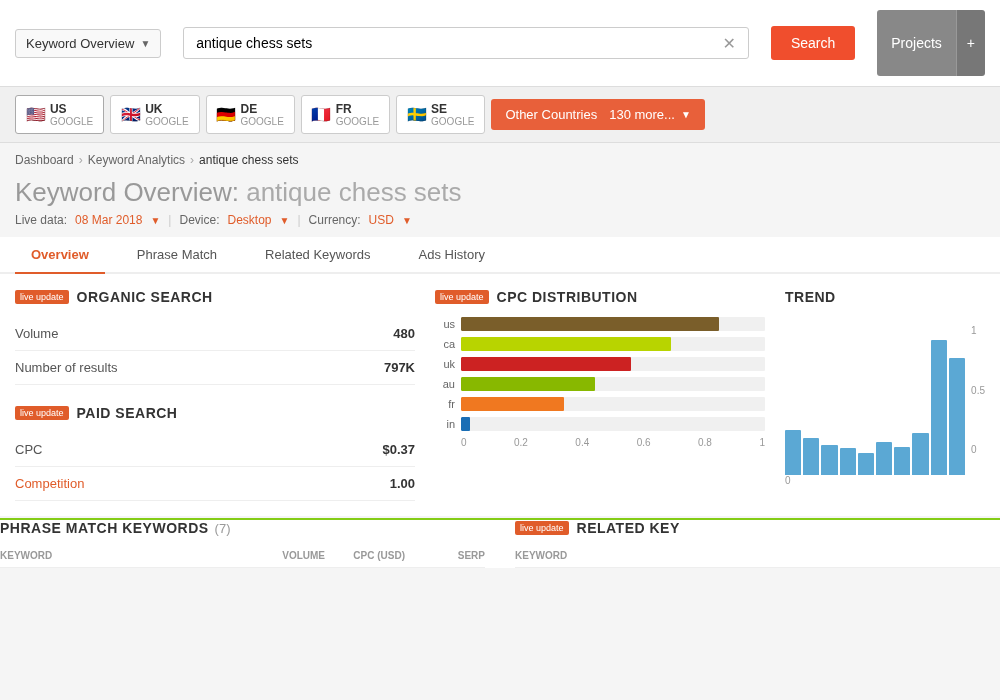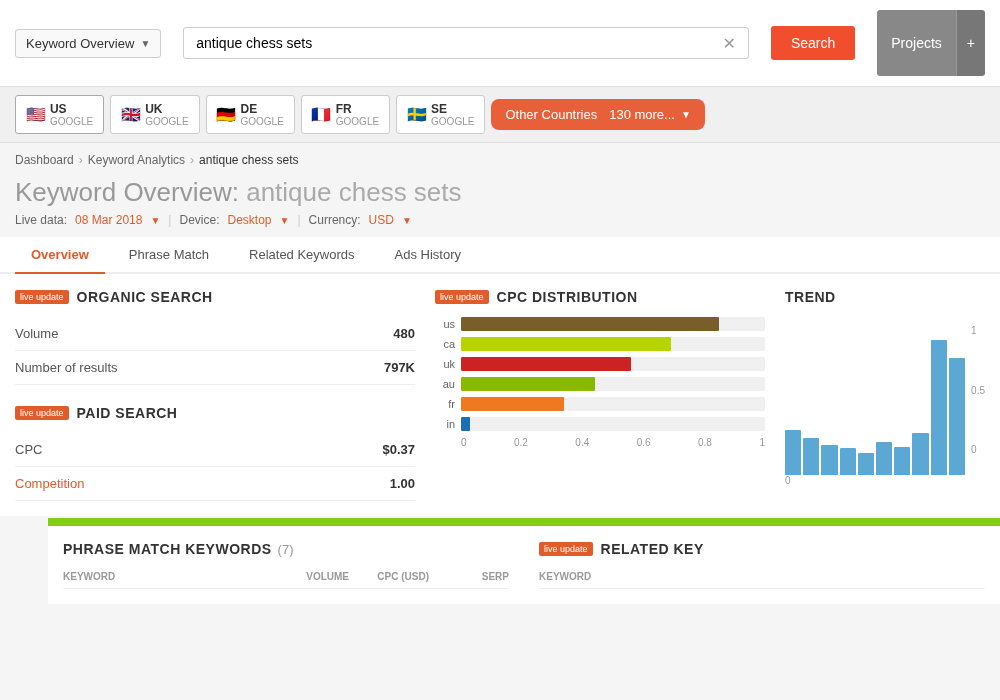--- a/index.html
+++ b/index.html
@@ -111,21 +111,21 @@
     .country-flag { font-size: 16px; }
     .country-code { font-weight: bold; font-size: 12px; }
     .country-sub { color: #999; font-size: 10px; }
     .other-countries-btn {
       display: flex;
       align-items: center;
       gap: 6px;
       background: #e8603a;
       color: #fff;
       border: none;
-      border-radius: 8px;
+      border-radius: 3px;
       padding: 8px 14px;
       cursor: pointer;
       font-size: 13px;
       justify-content: space-between;
     }
     .other-countries-btn .dropdown-arrow { font-size: 10px; }
 
     
     .breadcrumb {
       padding: 10px 15px 5px;
@@ -159,21 +159,21 @@
     }
     .meta-row a { color: #e05c2a; text-decoration: none; }
     .meta-row .pipe { color: #ccc; }
 
     
     .tabs-bar {
       background: #fff;
       border-bottom: 2px solid #eee;
       padding: 0 15px;
       display: flex;
-      gap: 8px;
+      gap: 16px;
     }
     .tab {
       padding: 10px 16px;
       cursor: pointer;
       font-size: 13px;
       color: #555;
       border-bottom: 2px solid transparent;
       margin-bottom: -2px;
     }
     .tab.active {
@@ -286,24 +286,23 @@
     }
     .trend-bar {
       flex: 1;
       background: #5ba8d4;
       border-radius: 1px 1px 0 0;
     }
 
     
     .bottom-section {
       background: #fff;
-      border-top: 8px solid #84cc16;
-      padding: 15px;
+      border-top: 2px solid #84cc16;
+      padding: 0;
       margin-top: 2px;
-      margin-left: 48px;
     }
     .bottom-cols {
       display: flex;
       gap: 30px;
     }
     .bottom-left { flex: 1; }
     .bottom-right { flex: 1; }
     .table-header {
       display: flex;
       border-bottom: 1px solid #eee;

